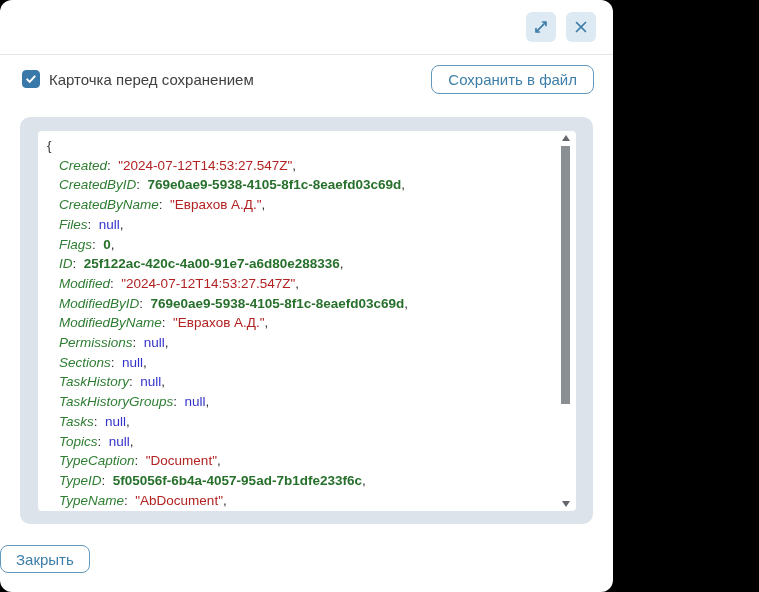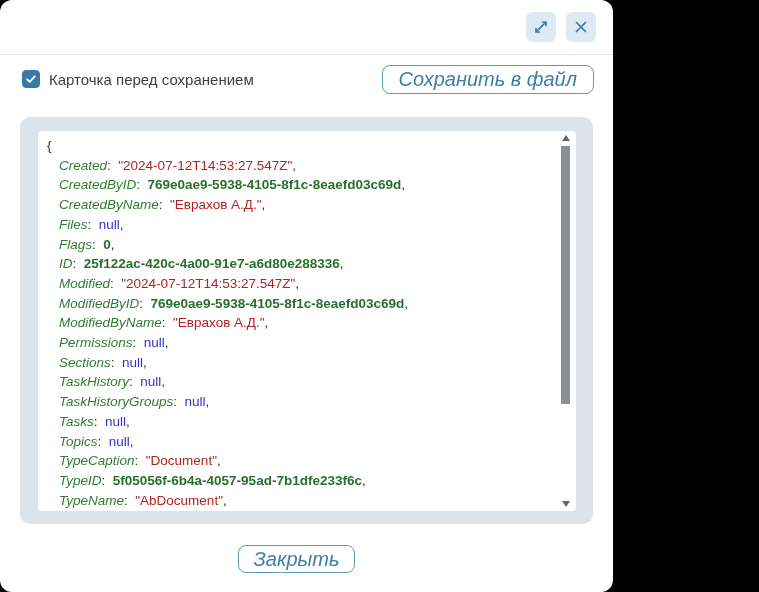--- a/index.html
+++ b/index.html
@@ -71,26 +71,25 @@
   .checkbox-label {
     margin-left: 9px;
     font-size: 15px;
     color: var(--label-text);
   }
   .outline-btn {
     background: #fff;
     border: 1px solid var(--accent-border);
     border-radius: 8px;
     color: var(--accent);
-    font-size: 20px;
+    font-size: 15px;
     font-family: "Liberation Sans", sans-serif;
     height: 29px;
     padding: 0 16px;
     cursor: pointer;
-    font-style: italic;
   }
 
   
   .json-panel {
     margin: 23px 20px 0 20px;
     height: 407px;
     background: var(--panel-bg);
     border-radius: 10px;
     padding: 14px 17px 13px 18px;
   }
@@ -136,21 +135,21 @@
     top: 13px; left: 1px;
     width: 9px; height: 258px;
     background: var(--scroll-thumb);
     cursor: pointer;
   }
 
   
   .footer {
     margin-top: 21px;
     display: flex;
-    justify-content: center;
+    justify-content: flex-start;
     padding-right: 20px;
   }
   .footer .outline-btn { height: 28px; padding: 0 15px; }
 </style>
 </head>
 <body>
 
 <div class="dialog">
 
   <div class="header">

